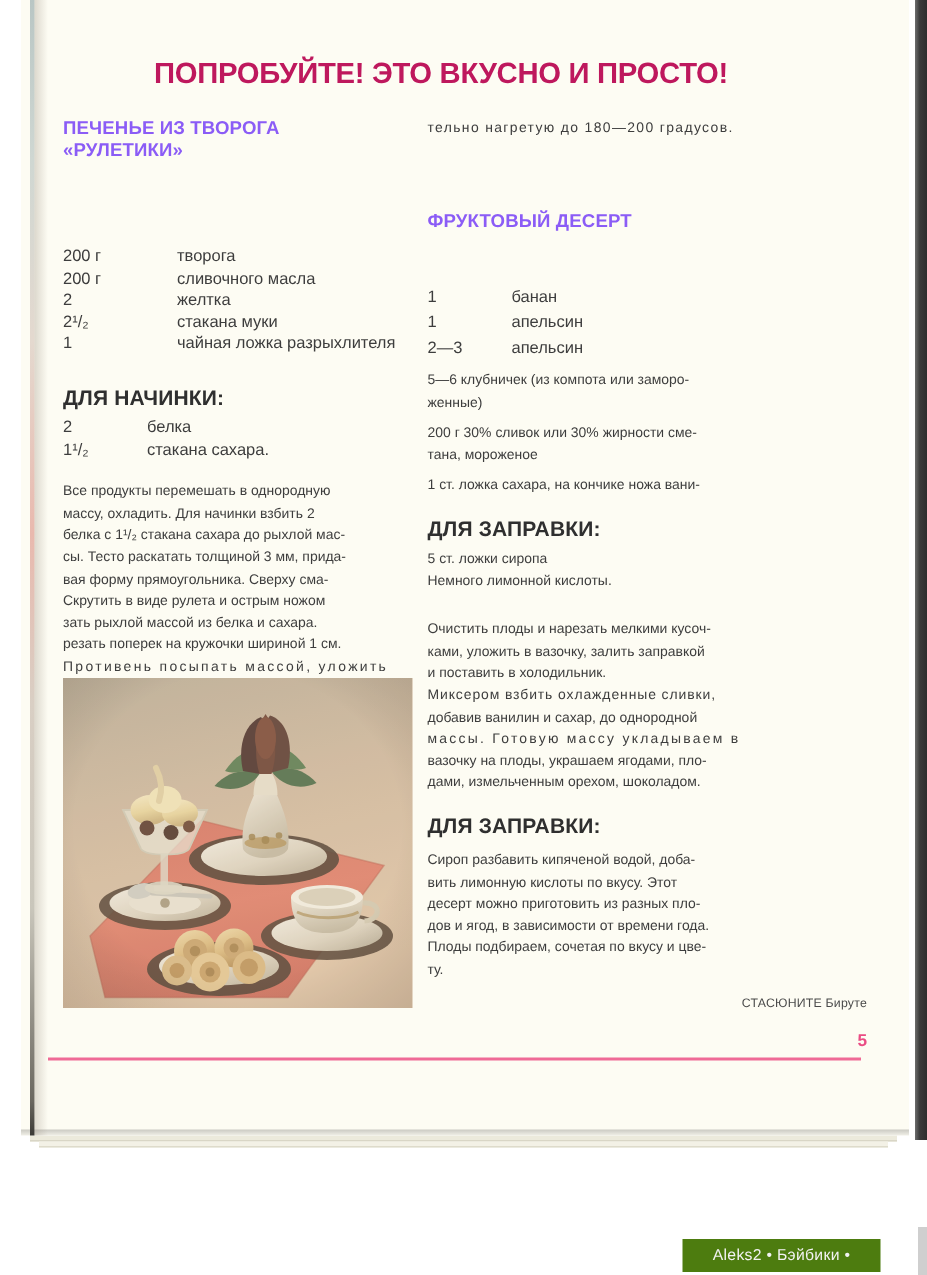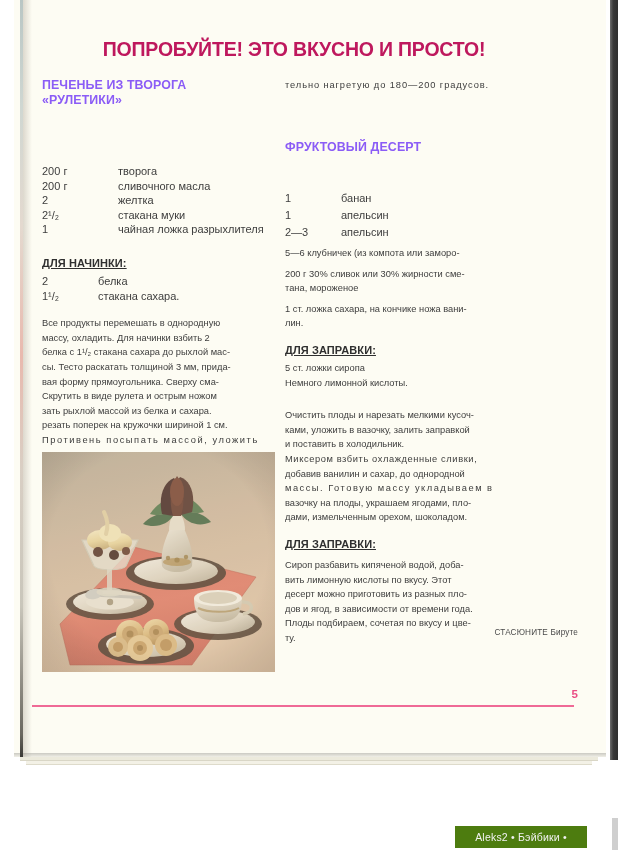--- a/index.html
+++ b/index.html
@@ -143,25 +143,24 @@
     gap: 30px;
   }
   .ing-qty {
     width: 46px;
     flex: 0 0 46px;
     white-space: nowrap;
   }
   .ing-name { flex: 1 1 auto; }
 
   .sec-head {
-    font-size: 11px;
+    font-size: 14px;
     font-weight: bold;
     color: #2f2f2f;
     letter-spacing: 0.1px;
-    text-decoration: underline;
   }
 
   .flow-line {
     font-size: 9.3px;
     line-height: 14.6px;
     color: #3d3d3d;
     white-space: nowrap;
   }
   .flow-just {
     display: flex;
@@ -187,21 +186,21 @@
     inset: 0;
     overflow: hidden;
     background: #d8c0a8;
   }
   .photo svg { display: block; }
 
   
   .byline {
     position: absolute;
     right: 28px;
-    top: 628px;
+    top: 664px;
     font-size: 8.2px;
     color: #4a4a4a;
     letter-spacing: 0.15px;
   }
   .page-no {
     position: absolute;
     right: 28px;
     top: 688px;
     font-size: 11.5px;
     font-weight: bold;
@@ -367,33 +366,33 @@
             <span class="ing-name">апельсин</span>
           </li>
         </ul>
 
         <div style="height:5px"></div>
 
         <div>
           <div class="flow-line flow-just">
             <span>5—6 клубничек (из компота или заморо-</span>
           </div>
+          <div class="flow-line">
+            <span>женные)</span>
+          </div>
           <div style="height:6px"></div>
           <div class="flow-line flow-just">
             <span>200 г 30% сливок или 30% жирности сме-</span>
           </div>
           <div class="flow-line">
             <span>тана, мороженое</span>
           </div>
           <div style="height:6px"></div>
           <div class="flow-line flow-just">
             <span>1 ст. ложка сахара, на кончике ножа вани-</span>
-          </div>
-          <div class="flow-line">
-            <span>лин.</span>
           </div>
         </div>
 
         <div class="gap-m"></div>
 
         <div class="sec-head">ДЛЯ ЗАПРАВКИ:</div>
 
         <div style="height:5px"></div>
 
         <div class="flow-line">

